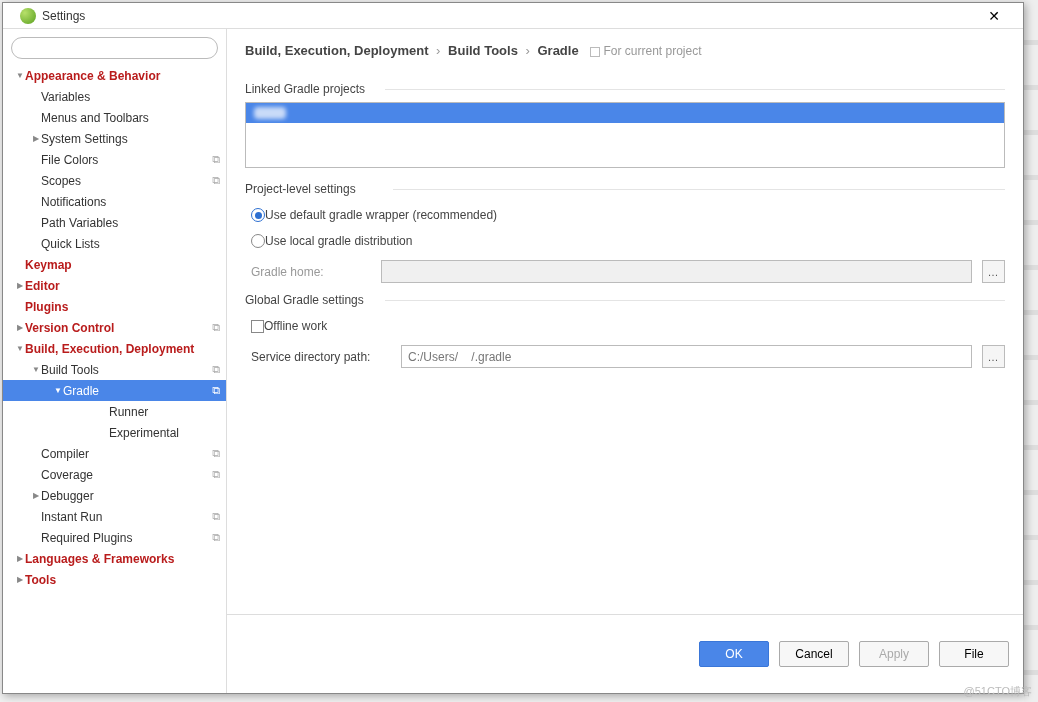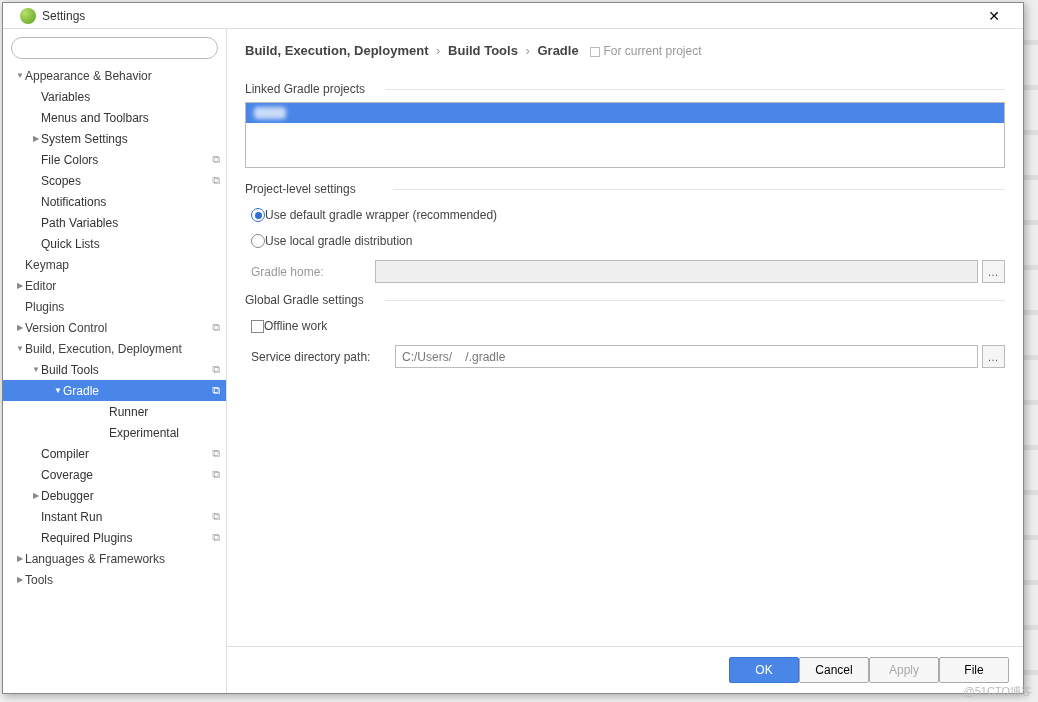--- a/index.html
+++ b/index.html
@@ -100,21 +100,21 @@
   .tree-row.selected .copy-icon { color: #fff; }
   .tree-arrow {
     width: 10px;
     font-size: 8px;
     color: #888;
     text-align: center;
     flex-shrink: 0;
   }
   .tree-row.selected .tree-arrow { color: #fff; }
   .tree-label { flex: 1; white-space: nowrap; overflow: hidden; }
-  .tree-row.bold .tree-label { font-weight: normal; color: #404040; }
+  .tree-row.bold .tree-label { font-weight: bold; color: #b91c1c; }
   .tree-row.selected .tree-label { color: #fff; }
   .pad1 { padding-left: 12px; }
   .pad2 { padding-left: 28px; }
   .pad3 { padding-left: 50px; }
   .pad4 { padding-left: 96px; }
   .copy-icon {
     font-size: 11px;
     color: #aaa;
     margin-left: auto;
     padding-left: 4px;
@@ -208,21 +208,21 @@
   .checkbox {
     width: 13px; height: 13px;
     border: 1.2px solid #888;
     flex-shrink: 0;
   }
 
   .field-row {
     display: flex;
     align-items: center;
     margin: 10px 0 10px 6px;
-    gap: 4px;
+    gap: 10px;
   }
   .field-label { width: 140px; color: #444; }
   .field-label.disabled { color: #999; }
   .text-field {
     flex: 1;
     height: 23px;
     border: 1px solid #bbb;
     padding: 0 6px;
     font-size: 12px;
     background: #fff;
@@ -237,24 +237,24 @@
     cursor: pointer;
     display: flex;
     align-items: center;
     justify-content: center;
     color: #555;
     letter-spacing: 1px;
   }
 
   .button-bar {
     border-top: 1px solid #ddd;
-    padding: 10px 14px;
+    padding: 26px 14px;
     display: flex;
     justify-content: flex-end;
-    gap: 0;
+    gap: 10px;
   }
   .btn {
     min-width: 70px;
     height: 26px;
     border: 1px solid #aaa;
     background: #f7f7f7;
     font-size: 12px;
     cursor: pointer;
     padding: 0 12px;
     border-radius: 2px;

